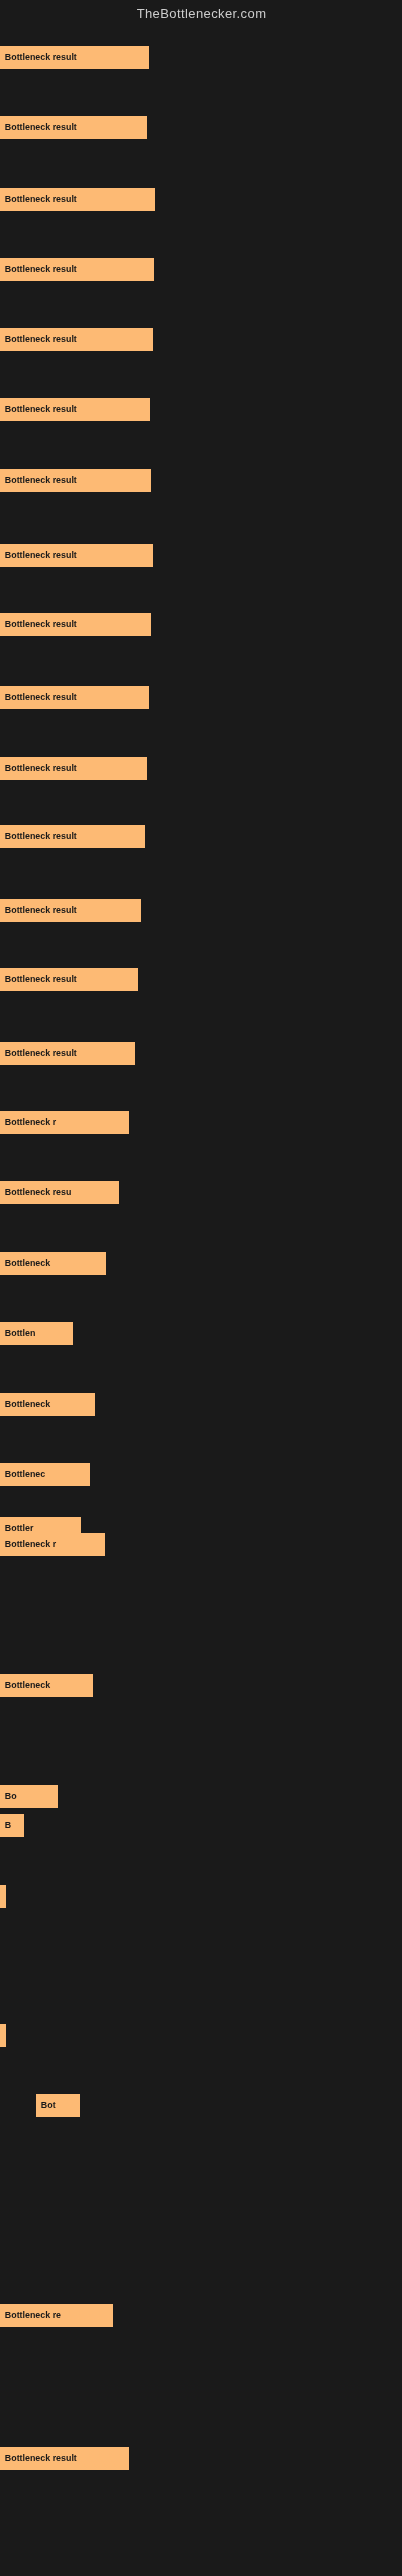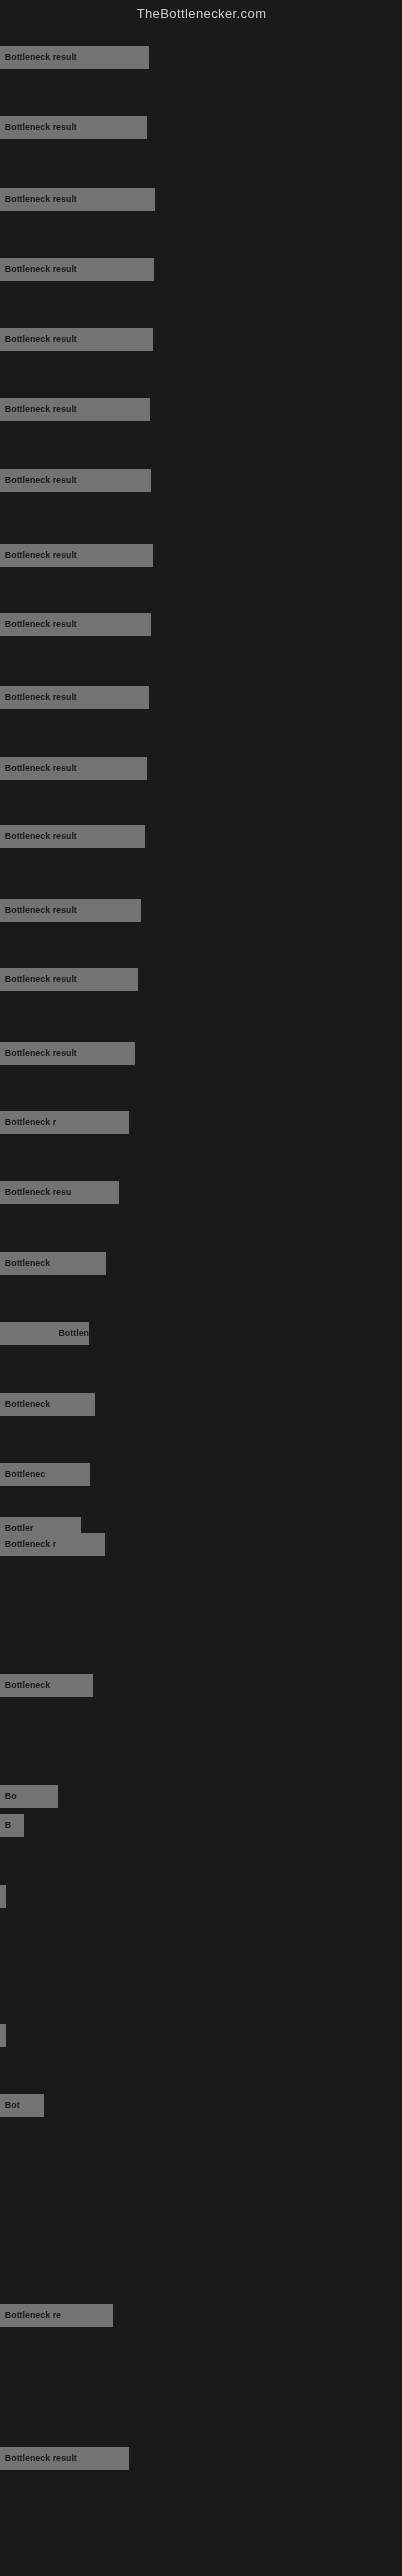--- a/index.html
+++ b/index.html
@@ -21,21 +21,21 @@
       padding: 6.4px 0 3.2px 0;
       letter-spacing: 0.4px;
     }
     .bar-container {
       position: absolute;
       left: 0;
       display: flex;
       align-items: center;
     }
     .bar {
-      background-color: #737373;
+      background-color: #fdba74;
       height: 22.5px;
       display: flex;
       align-items: center;
       padding-left: 4.8px;
       white-space: nowrap;
       overflow: hidden;
     }
     .bar-label {
       color: #1a1a1a;
       font-size: 8.9px;
@@ -132,21 +132,21 @@
       <div class="bar" style="width: 119px; text-align: center;">
         <span class="bar-label">Bottleneck resu</span>
       </div>
     </div>
     <div class="bar-container" style="top: 1252px;">
       <div class="bar" style="width: 106px;">
         <span class="bar-label">Bottleneck</span>
       </div>
     </div>
     <div class="bar-container" style="top: 1322px;">
-      <div class="bar" style="width: 89px; justify-content: flex-end;">
+      <div class="bar" style="width: 73px;">
         <span class="bar-label">Bottlen</span>
       </div>
     </div>
     <div class="bar-container" style="top: 1393px;">
       <div class="bar" style="width: 95px;">
         <span class="bar-label">Bottleneck</span>
       </div>
     </div>
     <div class="bar-container" style="top: 1463px;">
       <div class="bar" style="width: 90px;">
@@ -177,21 +177,21 @@
       <div class="bar" style="width: 24px;">
         <span class="bar-label">B</span>
       </div>
     </div>
     <div class="bar-container" style="top: 1885px;">
       <div class="bar" style="width: 6.4px;"></div>
     </div>
     <div class="bar-container" style="top: 2024px;">
       <div class="bar" style="width: 6.4px;"></div>
     </div>
-    <div class="bar-container" style="top: 2094px;">
+    <div class="bar-container" style="top: 2094px; padding-left: 36px;">
       <div class="bar" style="width: 44px;">
         <span class="bar-label">Bot</span>
       </div>
     </div>
     <div class="bar-container" style="top: 2304px;">
       <div class="bar" style="width: 113px;">
         <span class="bar-label">Bottleneck re</span>
       </div>
     </div>
     <div class="bar-container" style="top: 2447px;">

